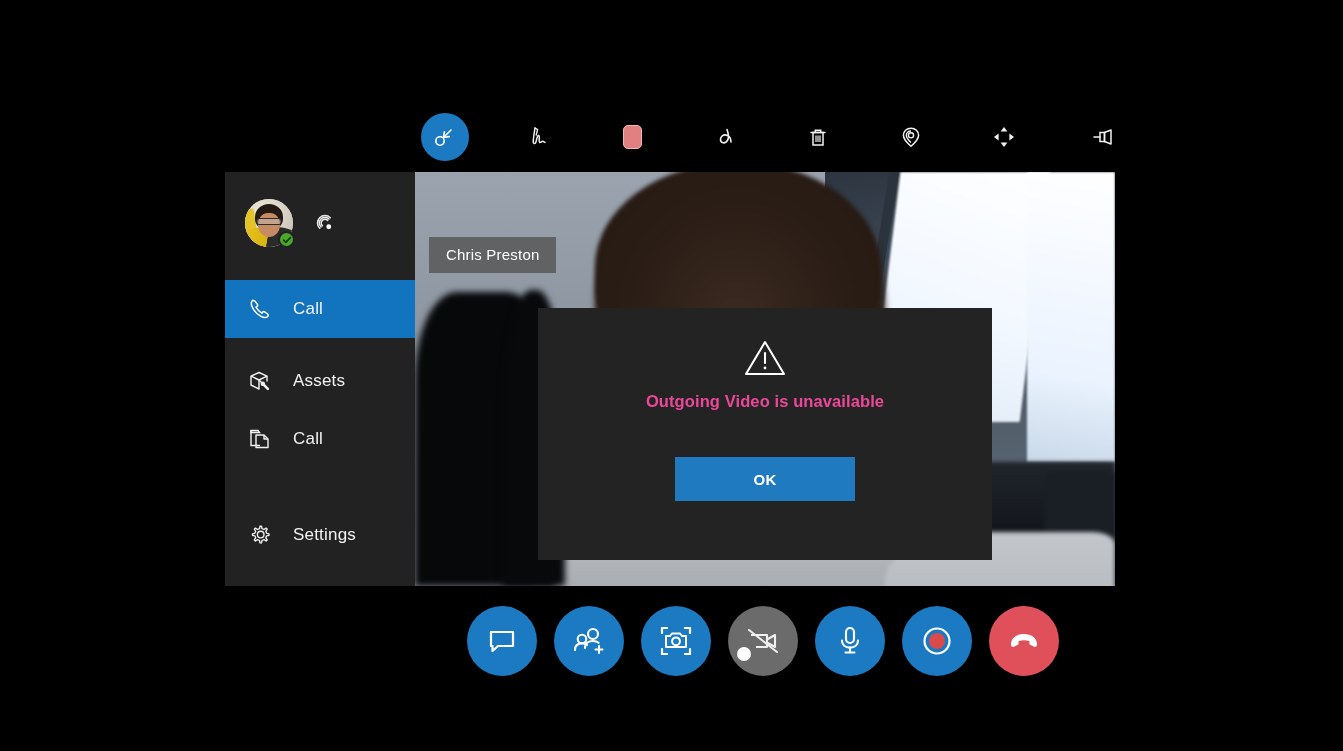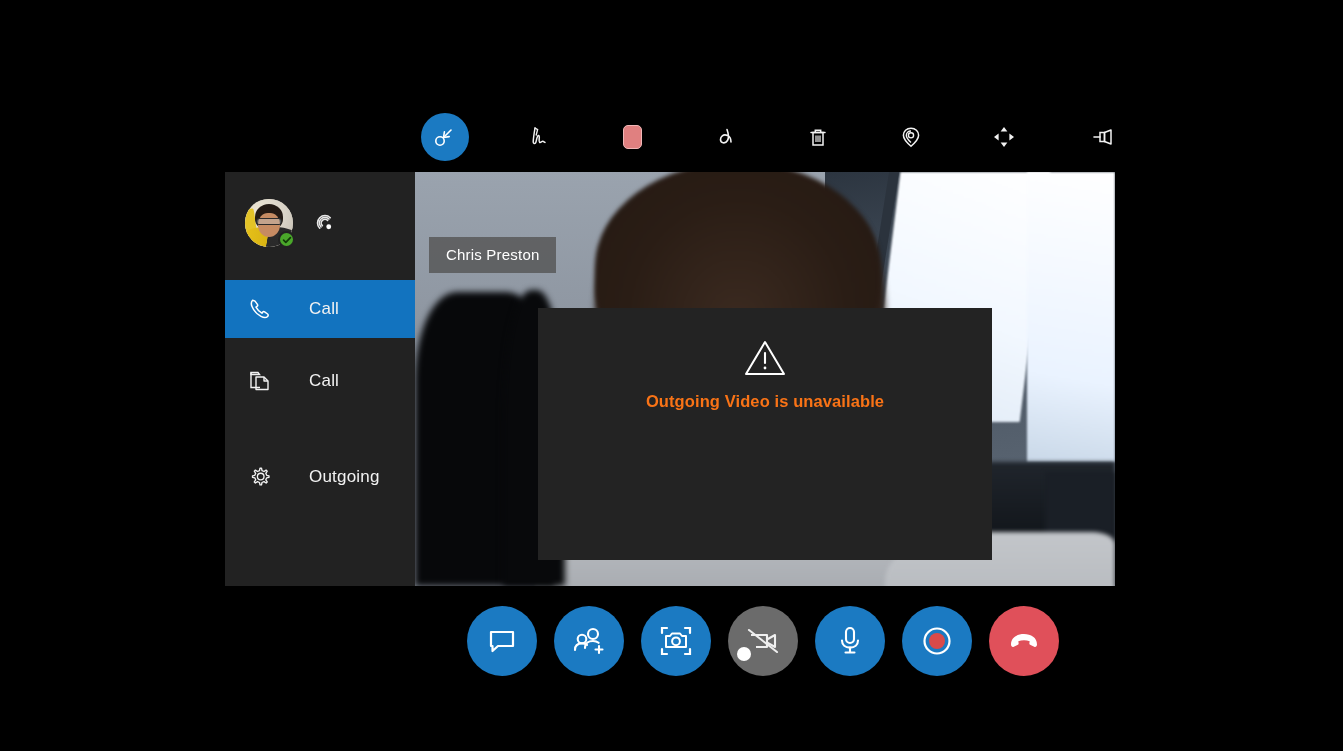--- a/index.html
+++ b/index.html
@@ -74,21 +74,21 @@
     position: absolute; right: -2px; bottom: -1px;
     width: 17px; height: 17px; border-radius: 50%;
     background: #4aa82a; border: 2px solid #222222;
     display: flex; align-items: center; justify-content: center;
   }
   .signal { width: 28px; height: 28px; }
 
   .navlist { flex: 1; padding-top: 6px; }
   .navitem {
     height: 58px; display: flex; align-items: center;
-    padding-left: 20px; gap: 34px; cursor: pointer;
+    padding-left: 20px; gap: 18px; cursor: pointer;
     color: #f2f2f2;
   }
   .navitem.active { background: #1273bf; }
   .navitem .label { font-size: 17px; letter-spacing: .2px; }
   .nav-ico { width: 30px; height: 30px; display:flex; align-items:center; justify-content:center; flex:none;}
   .nav-spacer { height: 14px; }
   .nav-settings { margin-bottom: 8px; }
 
   
   .stage { position: relative; width: 700px; height: 414px; overflow: hidden; flex: none; }
@@ -152,21 +152,21 @@
   
   .dialog {
     position: absolute; left: 538px; top: 308px;
     width: 454px; height: 252px;
     background: #232323;
     display: flex; flex-direction: column; align-items: center;
     padding-top: 30px;
   }
   .warn-icon { margin-bottom: 14px; }
   .dlg-title {
-    color: #f97316; font-size: 16.5px; font-weight: bold;
+    color: #ec4899; font-size: 16.5px; font-weight: bold;
     letter-spacing: .1px; margin-bottom: 16px;
   }
   .dlg-body {
     color: #d7d7d7; font-size: 15px; line-height: 21px;
     text-align: center; width: 400px; letter-spacing: .05px;
   }
   .ok-btn {
     margin-top: 30px;
     width: 180px; height: 44px;
     background: #1f7ac0; border: none;
@@ -309,20 +309,33 @@
                        C21.4 19.6 21.4 18.6 20.6 18 L17.6 15.8 C16.9 15.3 16.1 15.5 15.6 16.2 L14.9 17.2
                        C12.6 16 10.2 13.5 9 11.2 L10 10.4 C10.7 9.9 10.9 9.1 10.4 8.4 L8.2 5.4
                        C7.6 4.6 6.4 4.5 5.6 4.2 Z" fill="none" stroke="#ffffff" stroke-width="1.5" stroke-linejoin="round"></path>
             </svg>
           </span>
           <span class="label">Call</span>
         </div>
 
         <div class="nav-spacer"></div>
 
+        <div class="navitem">
+          <span class="nav-ico">
+            <svg width="26" height="26" viewBox="0 0 26 26">
+              <path d="M4 8.2 L12 4.5 L20 8.2 L12 12 Z" fill="none" stroke="#f2f2f2" stroke-width="1.4" stroke-linejoin="round"></path>
+              <path d="M4 8.2 V17 L12 21 V12" fill="none" stroke="#f2f2f2" stroke-width="1.4" stroke-linejoin="round"></path>
+              <path d="M20 8.2 V13.5" fill="none" stroke="#f2f2f2" stroke-width="1.4" stroke-linejoin="round"></path>
+              <path d="M12 12 L16.5 16.5" fill="none" stroke="#f2f2f2" stroke-width="1.4"></path>
+              <path d="M16.2 16.2 L20.8 20.8" stroke="#f2f2f2" stroke-width="2.6" stroke-linecap="round"></path>
+              <circle cx="15.8" cy="15.8" r="1.6" fill="none" stroke="#f2f2f2" stroke-width="1.3"></circle>
+            </svg>
+          </span>
+          <span class="label">Assets</span>
+        </div>
 
         <div class="navitem">
           <span class="nav-ico">
             <svg width="26" height="26" viewBox="0 0 26 26">
               <path d="M4 4.5 H11 L12.5 6.5 H4 Z" fill="none" stroke="#f2f2f2" stroke-width="1.4"></path>
               <path d="M4 4.5 V19.5 H13" fill="none" stroke="#f2f2f2" stroke-width="1.4"></path>
               <path d="M9 9 H17 L21 13 V21.5 H9 Z" fill="none" stroke="#f2f2f2" stroke-width="1.4" stroke-linejoin="round"></path>
               <path d="M17 9 V13 H21" fill="none" stroke="#f2f2f2" stroke-width="1.4" stroke-linejoin="round"></path>
             </svg>
           </span>
@@ -334,21 +347,21 @@
         <div class="navitem nav-settings">
           <span class="nav-ico">
             <svg width="26" height="26" viewBox="0 0 26 26">
               <path d="M13 4.2 L14.5 4.2 L15 6.6 L17 7.5 L19.1 6.1 L20.2 7.2 L18.8 9.3 L19.7 11.3 L22 11.8
                        L22 13.3 L19.7 13.8 L18.8 15.8 L20.2 17.9 L19.1 19 L17 17.6 L15 18.5 L14.5 20.8
                        L13 20.8 L12.5 18.5 L10.5 17.6 L8.4 19 L7.3 17.9 L8.7 15.8 L7.8 13.8 L5.5 13.3
                        L5.5 11.8 L7.8 11.3 L8.7 9.3 L7.3 7.2 L8.4 6.1 L10.5 7.5 L12.5 6.6 Z" fill="none" stroke="#f2f2f2" stroke-width="1.35" stroke-linejoin="round"></path>
               <circle cx="13.7" cy="12.5" r="3.3" fill="none" stroke="#f2f2f2" stroke-width="1.35"></circle>
             </svg>
           </span>
-          <span class="label">Outgoing</span>
+          <span class="label">Settings</span>
         </div>
       </div>
     </div>
 
     <div class="stage">
       <div class="video-bg">
         <div class="v-wall"></div>
         <div class="v-winpanel"></div>
         <div class="v-window"></div>
         <div class="v-window2"></div>
@@ -374,20 +387,21 @@
   </div>
 
   <div class="dialog">
     <svg class="warn-icon" width="44" height="40" viewBox="0 0 44 40">
       <path d="M22 4 L41 36 H3 Z" fill="none" stroke="#ffffff" stroke-width="2" stroke-linejoin="round"></path>
       <path d="M22 15 V25" stroke="#ffffff" stroke-width="2.1" stroke-linecap="round"></path>
       <circle cx="22" cy="30" r="1.4" fill="#ffffff"></circle>
     </svg>
 
     <div class="dlg-title">Outgoing Video is unavailable</div>
+    <button class="ok-btn">OK</button>
   </div>
 
   <div class="callbar">
 
     <button class="cbtn">
       <svg width="36" height="36" viewBox="0 0 36 36">
         <path d="M7 9 H29 V23 H14 L8.5 28 V23 H7 Z" fill="none" stroke="#ffffff" stroke-width="2.2" stroke-linejoin="round"></path>
       </svg>
     </button>
 

